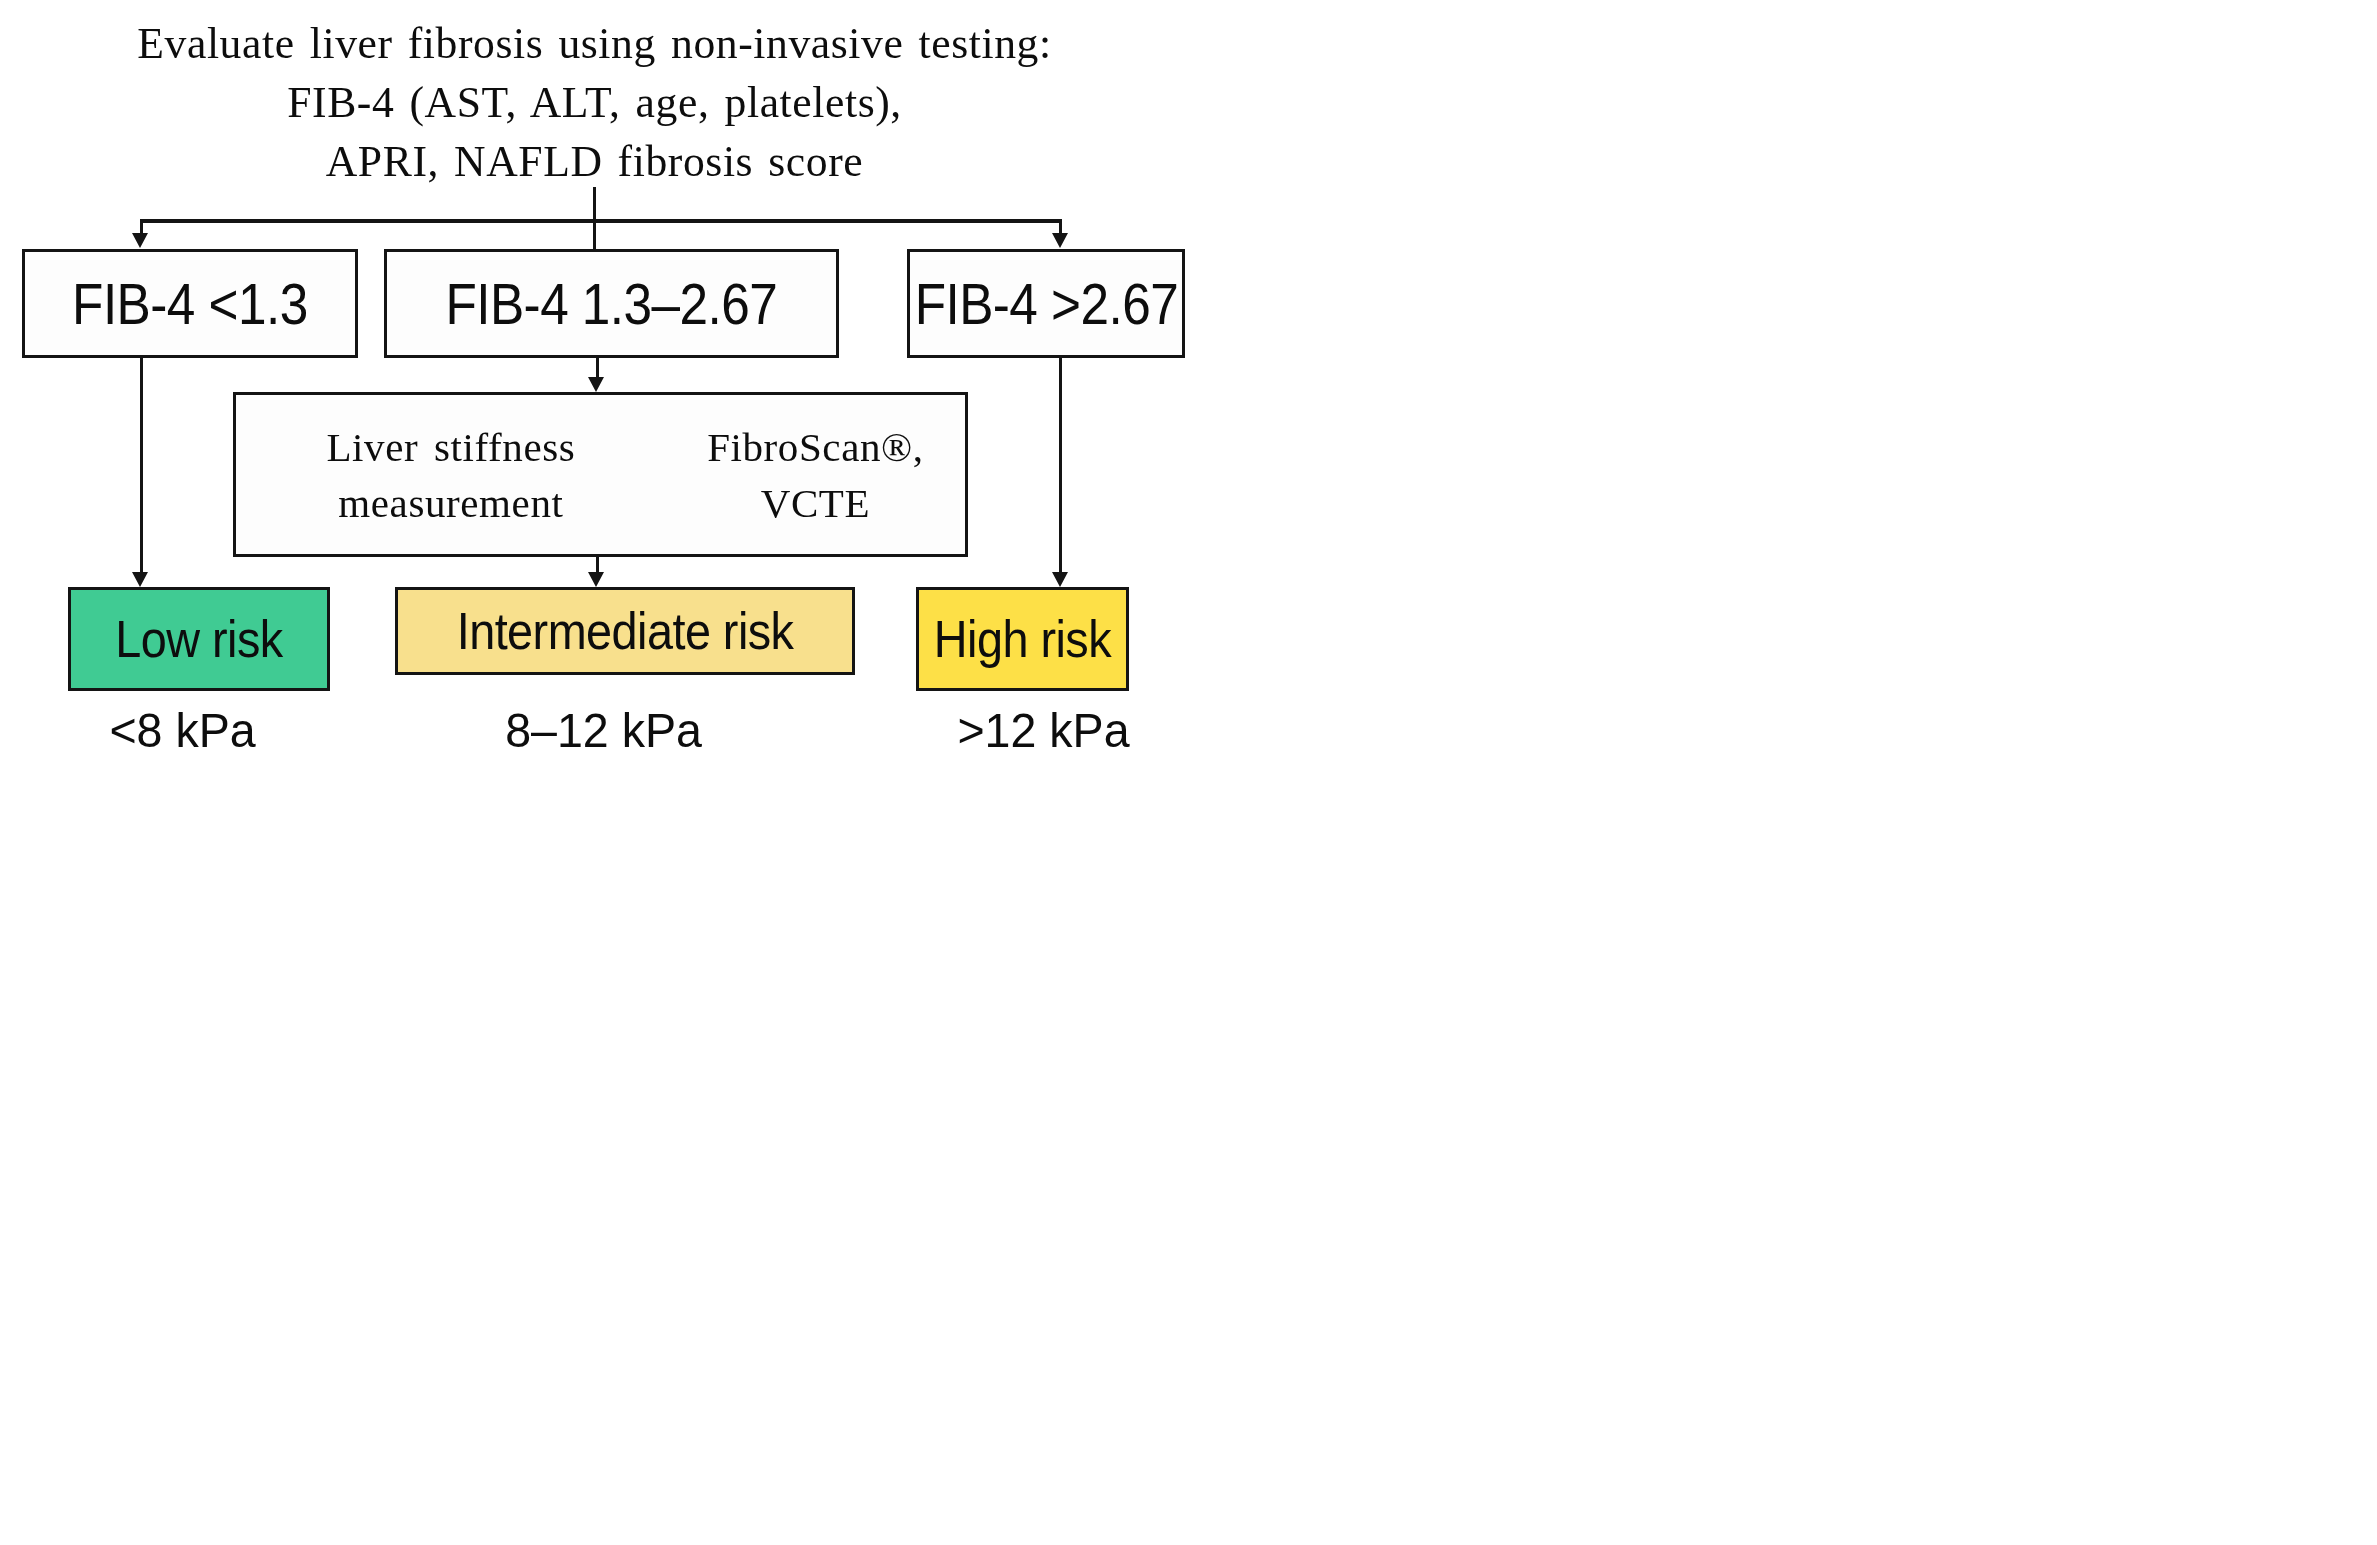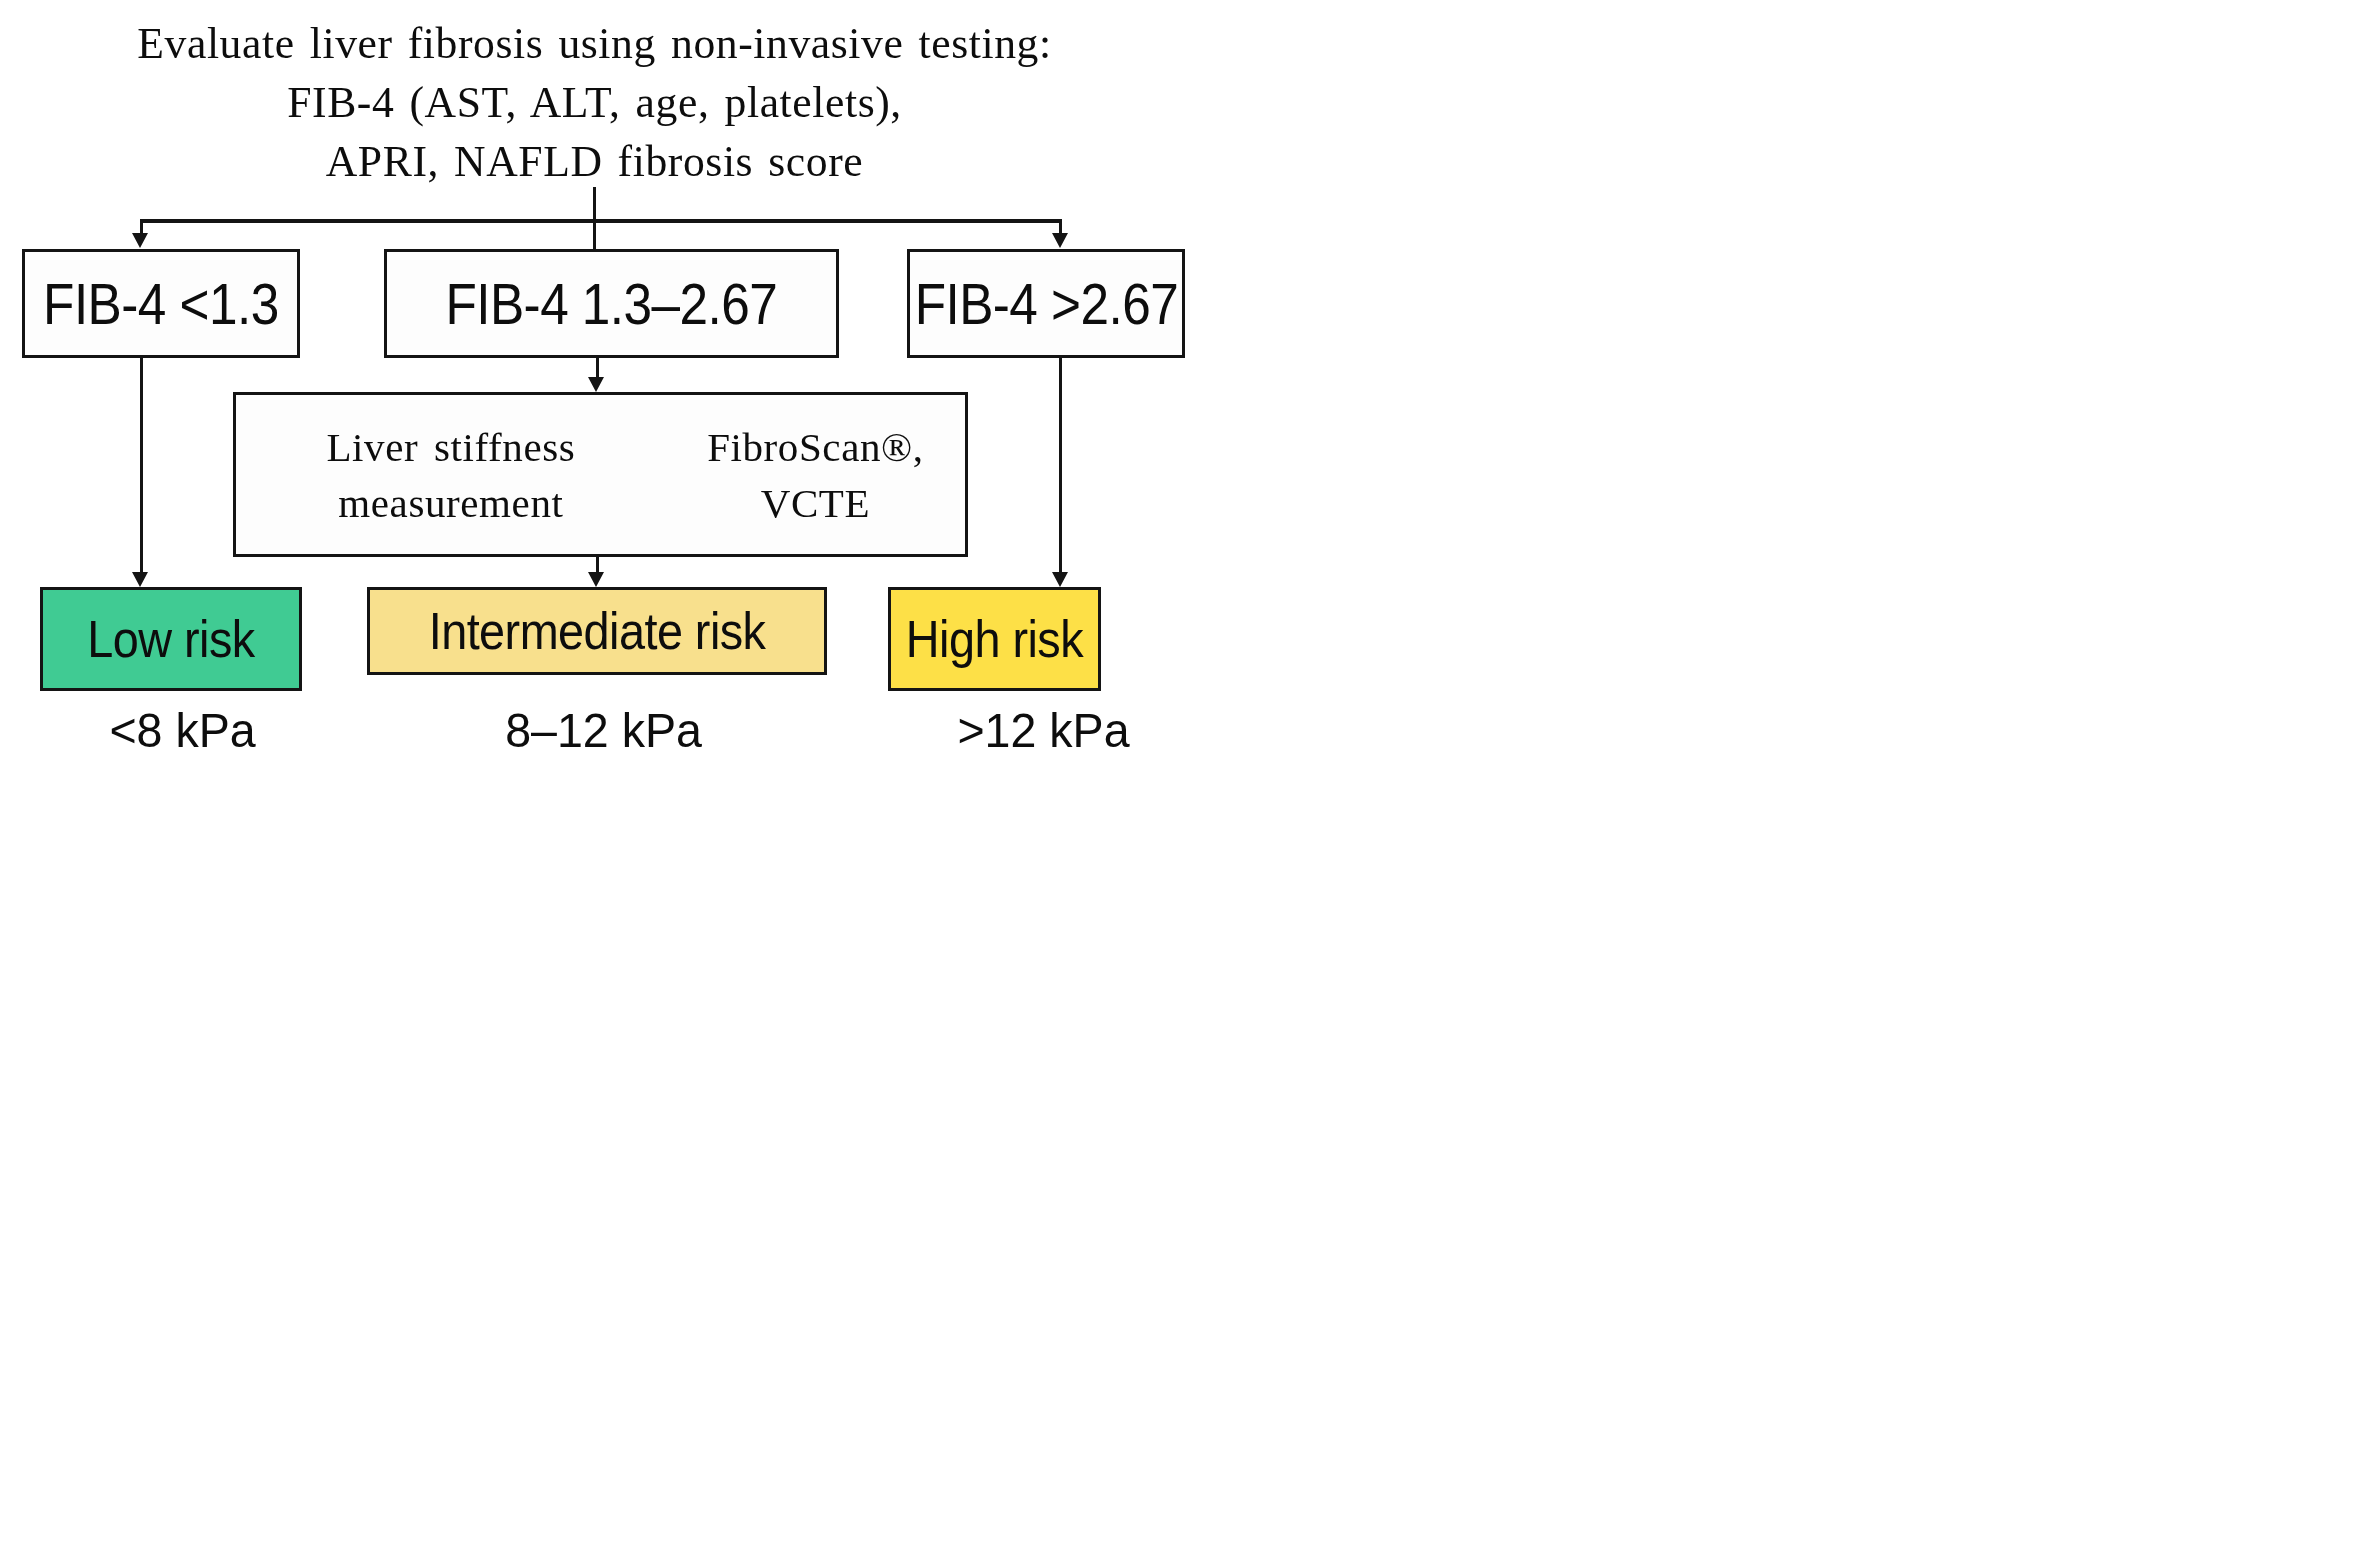--- a/index.html
+++ b/index.html
@@ -87,20 +87,21 @@
     letter-spacing: 0.6px;
     word-spacing: 5px;
   }
   .risk-box {
     position: absolute;
     border: 3.1px solid #141414;
     box-sizing: border-box;
     display: flex;
     align-items: center;
     justify-content: center;
+    margin-left: 28px;
   }
   .risk-label {
     font-size: 52px;
     letter-spacing: -0.6px;
     transform: scaleX(0.9);
     white-space: nowrap;
   }
   .kpa-label {
     position: absolute;
     text-align: center;
@@ -126,21 +127,21 @@
   <div class="hline" style="left:140px; top:219px; width:922px;"></div>
 
   <div class="vline" style="left:140px; top:219px; height:17.4px;"></div>
   <div class="arrowhead" style="left:132px; top:233px;"></div>
 
   <div class="vline" style="left:593px; top:219px; height:30px;"></div>
 
   <div class="vline" style="left:1059px; top:219px; height:17.4px;"></div>
   <div class="arrowhead" style="left:1052px; top:233px;"></div>
 
-  <div class="node-box" style="left:22px; top:249px; width:278px; height:109px;">
+  <div class="node-box" style="left:22px; top:249px; width:336px; height:109px;">
     <span class="branch-label">FIB-4 &lt;1.3</span>
   </div>
   <div class="node-box" style="left:371px; top:249px; width:455px; height:109px;margin-left:13px;">
     <span class="branch-label">FIB-4 1.3–2.67</span>
   </div>
   <div class="node-box" style="left:907px; top:249px; width:278px; height:109px;">
     <span class="branch-label">FIB-4 &gt;2.67</span>
   </div>
 
   <div class="vline" style="left:596px; top:358px; height:21px;"></div>

